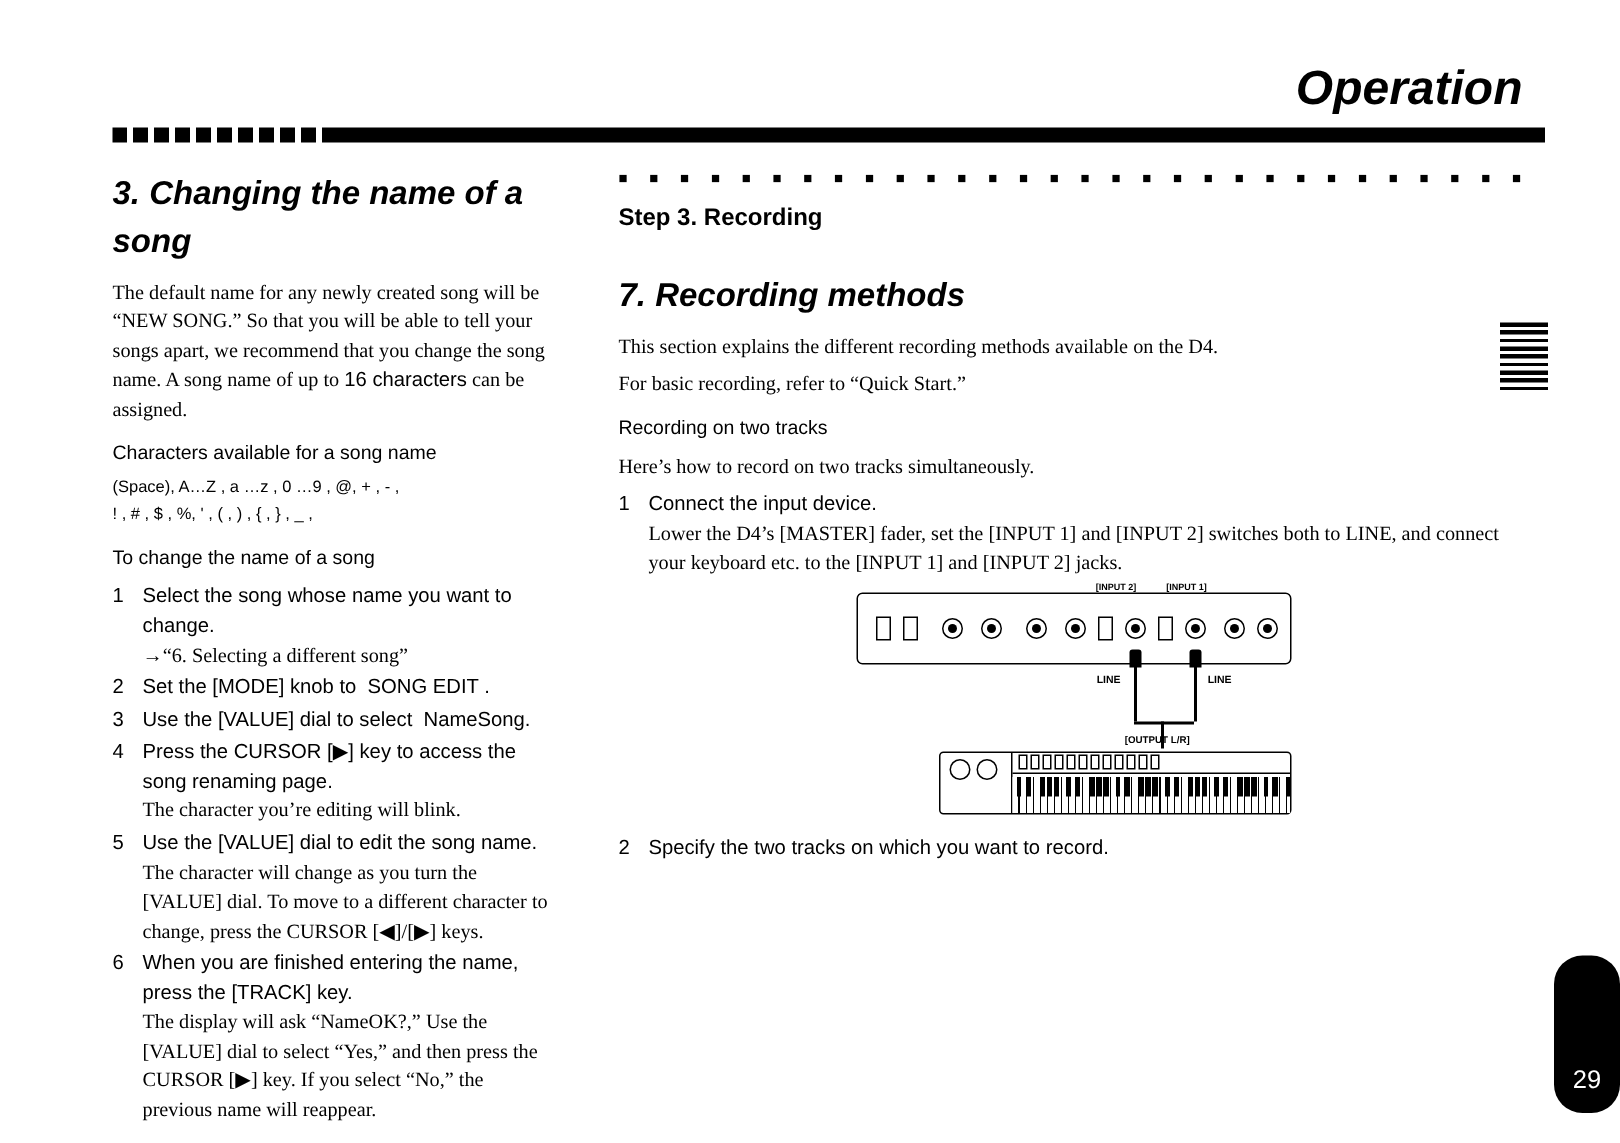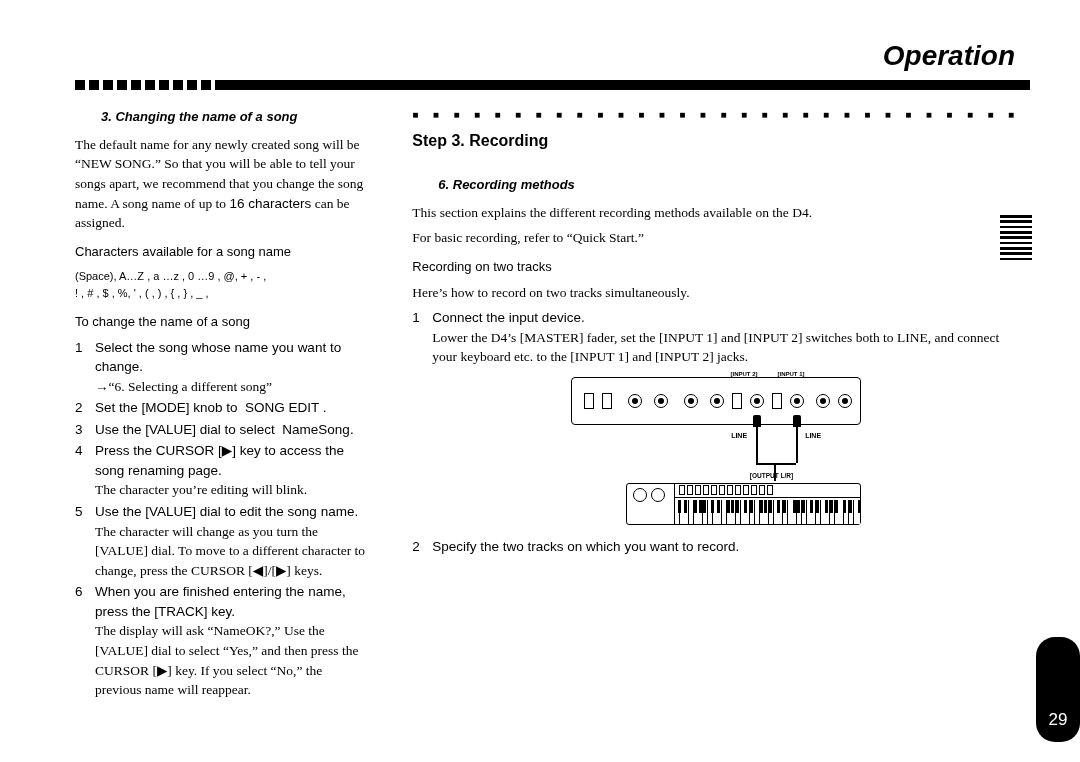--- a/index.html
+++ b/index.html
@@ -7,21 +7,21 @@
     width: 1080px;
     height: 762px;
     background: #fff;
     font-family: Georgia, 'Times New Roman', serif;
     color: #000;
     position: relative;
     padding: 40px 50px 30px 75px;
   }
   .header {
     text-align: right;
-    font-size: 28px;
+    font-size: 32px;
     font-style: italic;
     font-weight: bold;
     font-family: Arial, sans-serif;
     margin-bottom: 8px;
     padding-right: 15px;
   }
   .header-rule {
     height: 10px;
     margin-bottom: 18px;
     background: linear-gradient(to right,
@@ -43,23 +43,22 @@
   }
   .col {
     flex: 1;
     font-size: 13.5px;
     line-height: 1.45;
   }
   .sec-title {
     font-family: Arial, sans-serif;
     font-style: italic;
     font-weight: bold;
-    font-size: 13px;
+    font-size: 22px;
     margin-bottom: 8px;
-    margin-left: 26px;
   }
   .body-text { margin-bottom: 6px; }
   .sub-bold {
     font-family: Arial, sans-serif;
     font-weight: normal;
     font-size: 13px;
     margin: 10px 0 6px 0;
   }
   .char-list {
     font-family: Liberation Sans, sans-serif;
@@ -315,21 +314,21 @@
       <div class="step-body">
         <span class="step-lead">When you are ﬁnished entering the name, press the [TRACK] key.</span>
         <div class="step-detail">The display will ask “NameOK?,” Use the [VALUE] dial to select “Yes,” and then press the CURSOR [▶] key. If you select “No,” the previous name will reappear.</div>
       </div>
     </div>
   </div>
 
   <div class="col" style="padding-right:10px">
     <div class="dots-row">■ ■ ■ ■ ■ ■ ■ ■ ■ ■ ■ ■ ■ ■ ■ ■ ■ ■ ■ ■ ■ ■ ■ ■ ■ ■ ■ ■ ■ ■</div>
     <div class="step-heading">Step 3. Recording</div>
-    <div class="sec-title">6. Recording methods</div>
+    <div class="sec-title">7. Recording methods</div>
     <div class="body-text">This section explains the different recording methods available on the D4.</div>
     <div class="body-text">For basic recording, refer to “Quick Start.”</div>
     <div class="sub-bold">Recording on two tracks</div>
     <div class="body-text">Here’s how to record on two tracks simultaneously.</div>
 
     <div class="step">
       <div class="step-num">1</div>
       <div class="step-body">
         <span class="step-lead">Connect the input device.</span>
         <div class="step-detail">Lower the D4’s [MASTER] fader, set the [INPUT 1] and [INPUT 2] switches both to LINE, and connect your keyboard etc. to the [INPUT 1] and [INPUT 2] jacks.</div>

